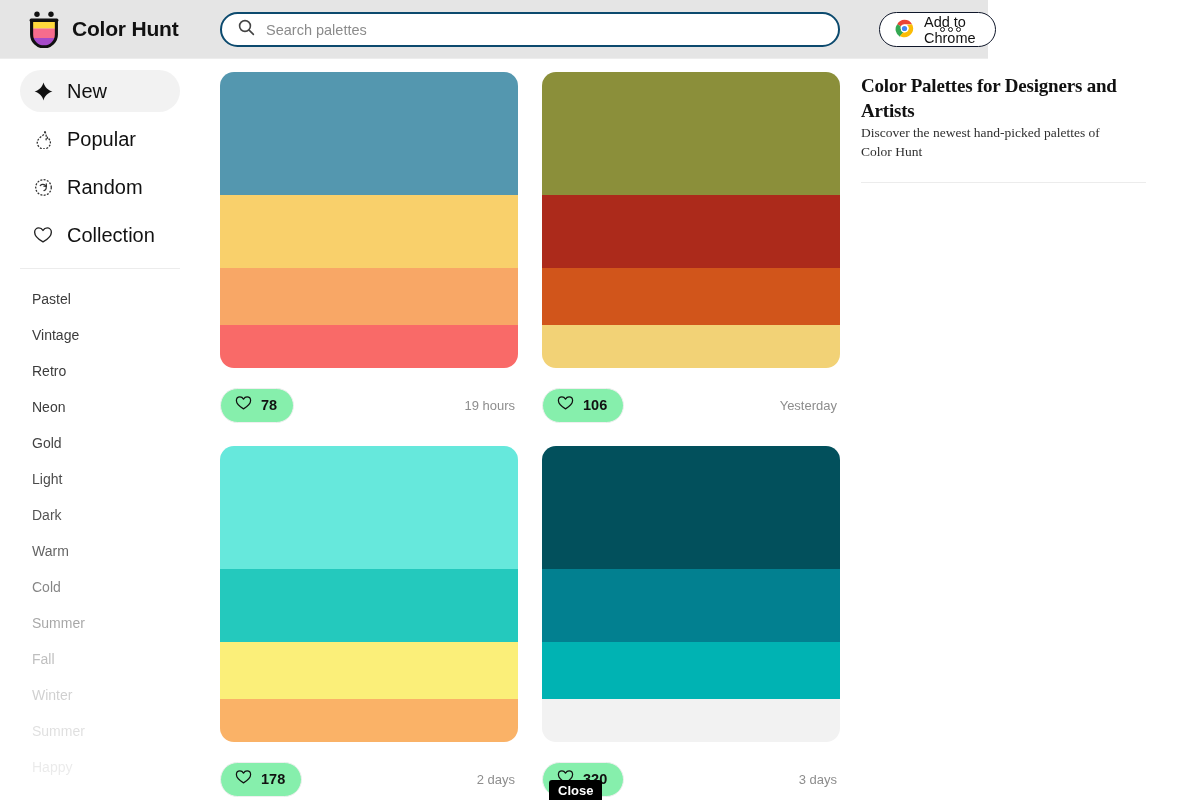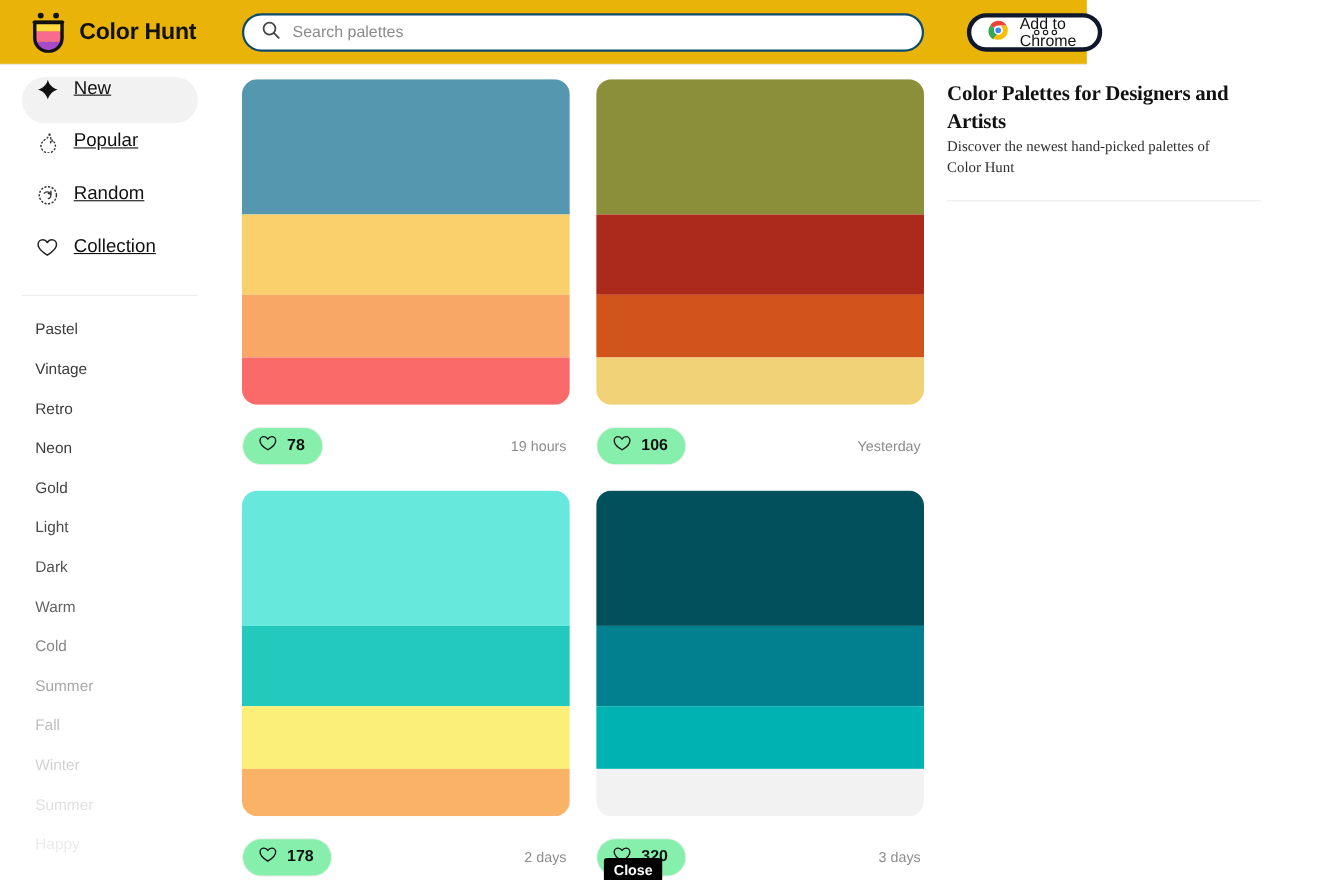--- a/index.html
+++ b/index.html
@@ -24,21 +24,21 @@
     height: 800px;
   }
 
   
   .header {
     position: absolute;
     top: 0; left: 0;
     width: 988px;
     height: 59px;
     border-bottom: 1px solid #ededed;
-    background: #eab308;
+    background: #e5e5e5;
   }
 
   .brand {
     position: absolute;
     left: 28px;
     top: 10px;
     display: flex;
     align-items: center;
     gap: 12px;
     cursor: pointer;
@@ -82,21 +82,21 @@
     color: #2a2a2a;
     width: 100%;
   }
   .search-input::placeholder { color: #8b8b8b; }
 
   .chrome-btn {
     position: absolute;
     left: 879px;
     top: 12px;
     height: 35px;
-    border: 4px solid #0f172a;
+    border: 1px solid #0f172a;
     border-radius: 18px;
     background: #fff;
     display: flex;
     align-items: center;
     gap: 10px;
     padding: 0 19px 0 15px;
     cursor: pointer;
     font-size: 14.5px;
     color: #121212;
   }
@@ -127,29 +127,29 @@
     top: 59px;
     width: 200px;
     height: 741px;
     padding-top: 11px;
     overflow: hidden;
   }
 
   .nav-item {
     position: relative;
     display: flex;
+    align-items: center;
     gap: 13px;
     height: 42px;
     margin: 0 20px 6px 20px;
     padding-left: 12px;
     border-radius: 21px;
     cursor: pointer;
-    font-size: 17px;
+    font-size: 20px;
     color: #111;
-    text-decoration: underline;
   }
   .nav-item.active { background: #f2f2f2; }
 
   .nav-ico {
     width: 22px; height: 22px;
     display: flex; align-items: center; justify-content: center;
     flex: 0 0 22px;
   }
 
   .nav-divider {

